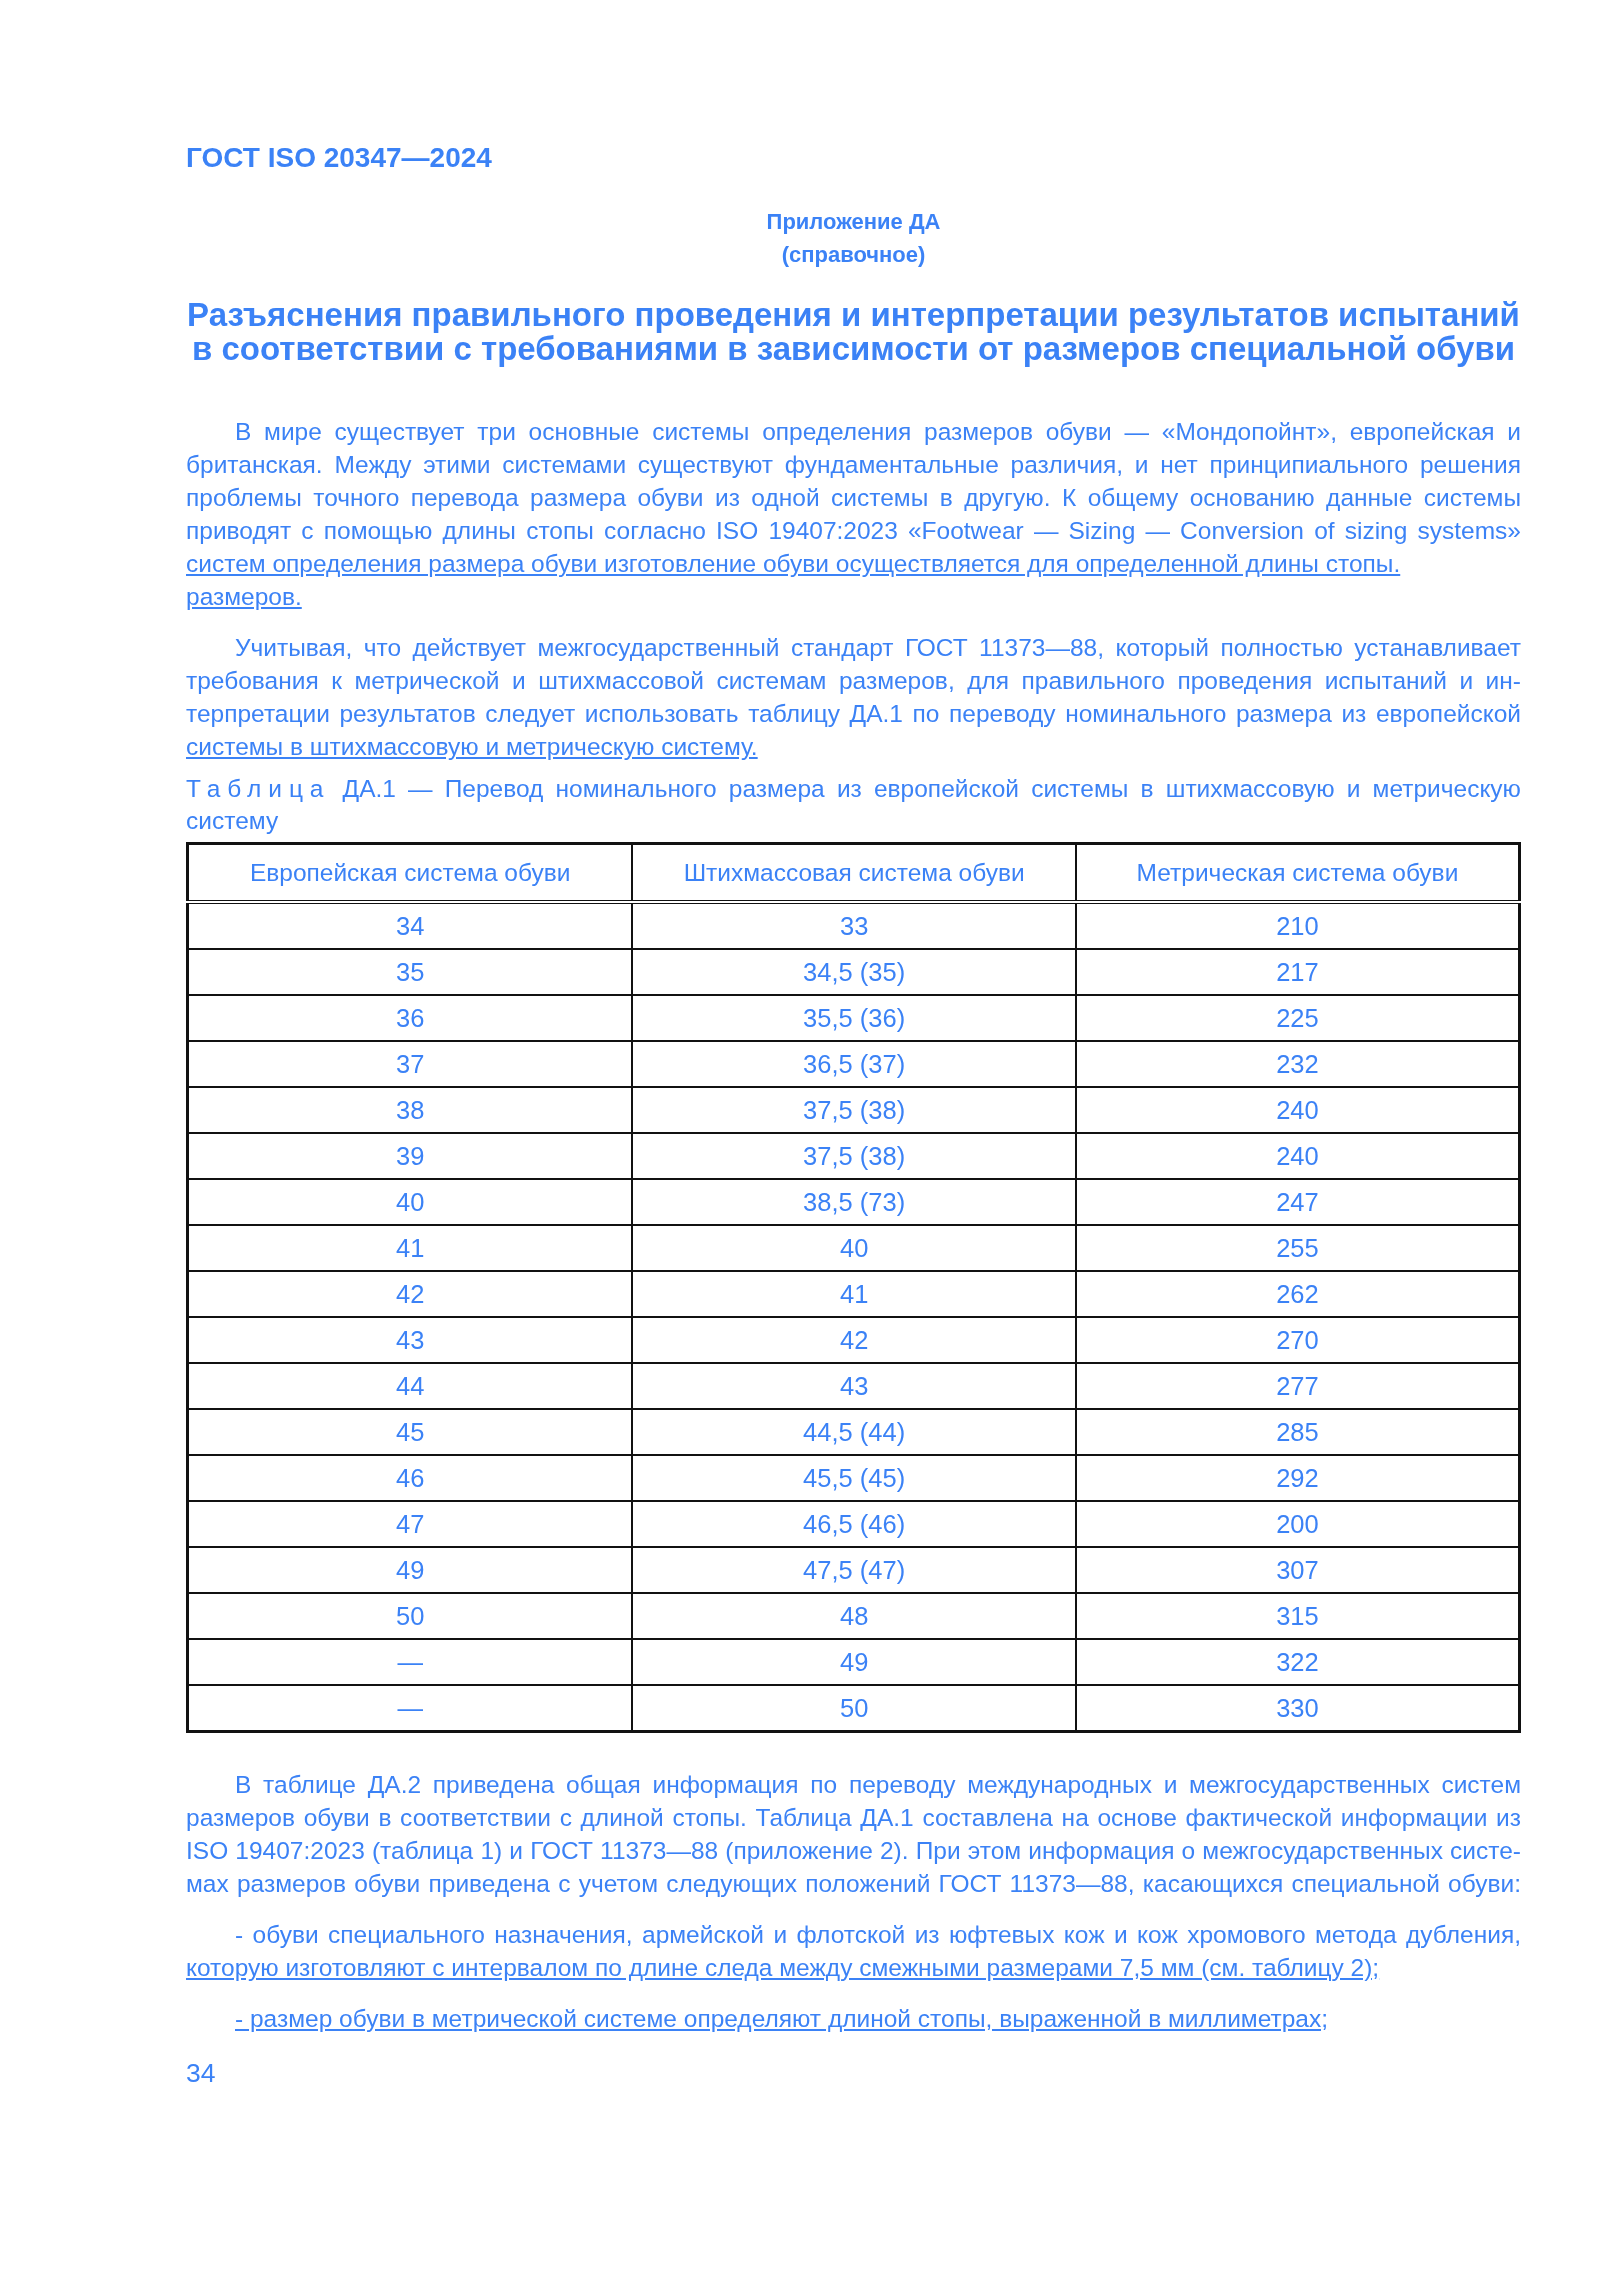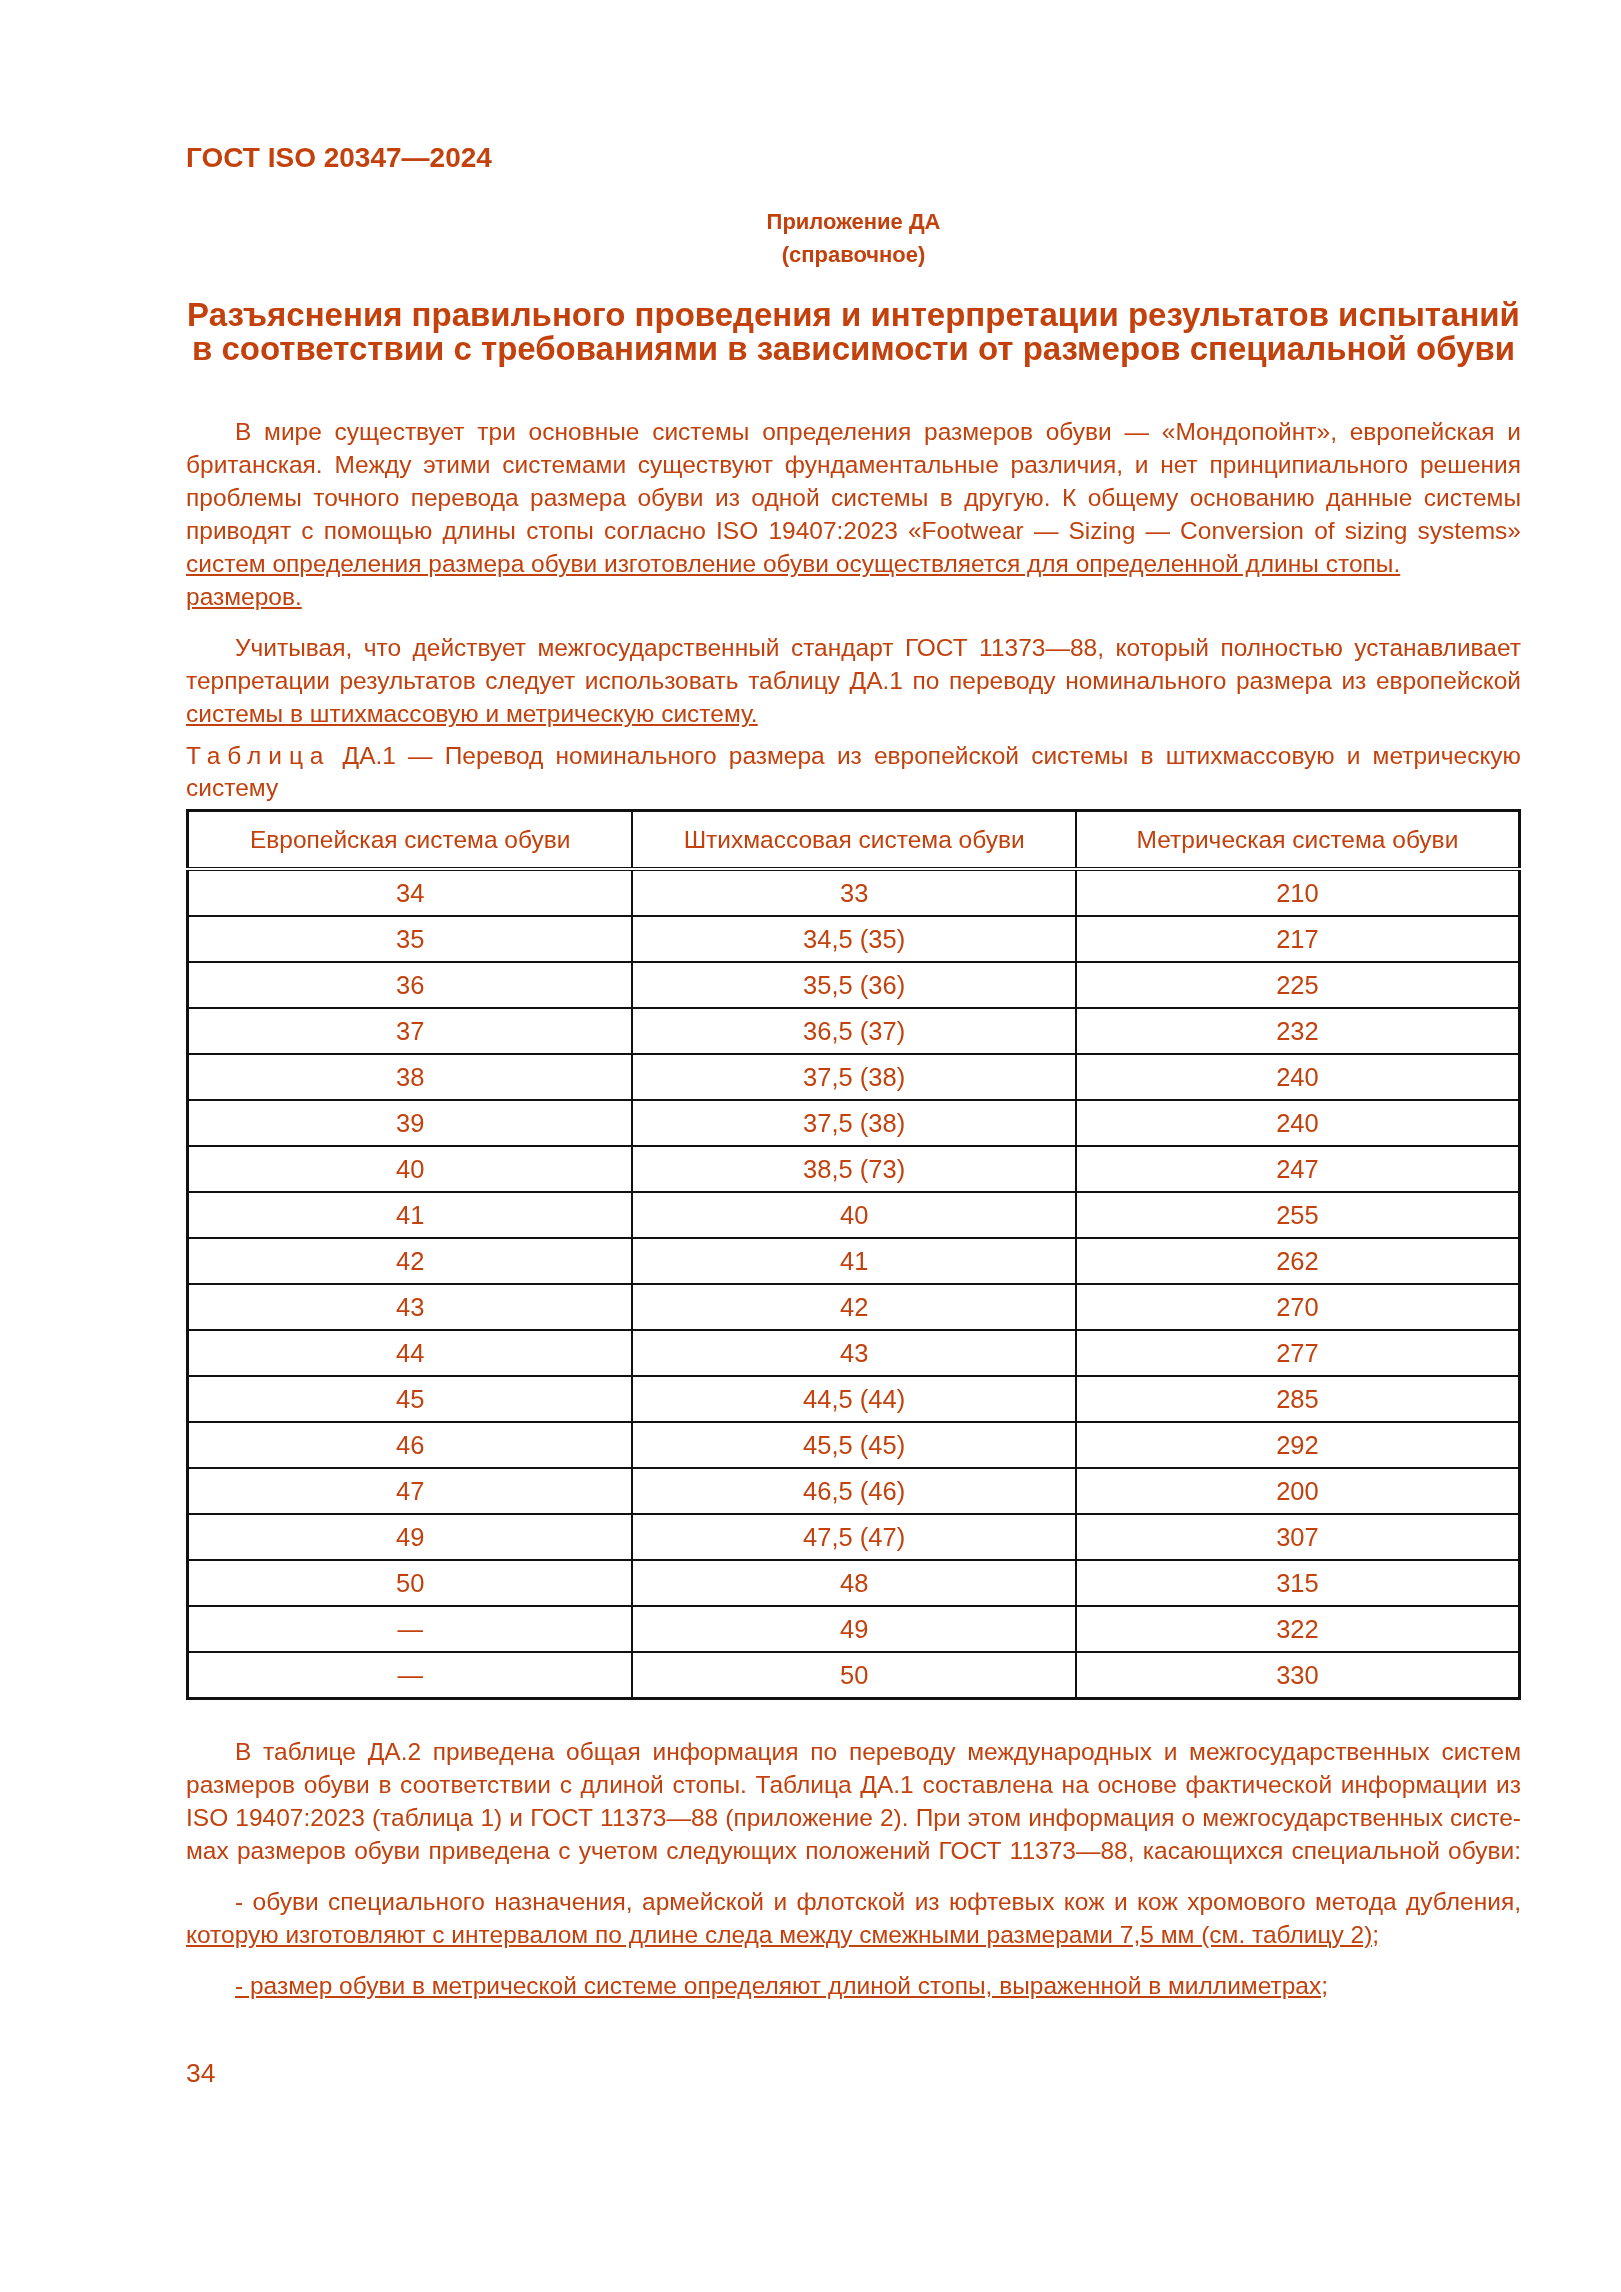--- a/index.html
+++ b/index.html
@@ -2,21 +2,21 @@
 <html><head>
 <meta charset="utf-8">
 <style>
   html, body { margin: 0; padding: 0; background: #ffffff; }
   .page {
     position: relative;
     width: 1621px;
     height: 2293px;
     background: #ffffff;
     font-family: "Liberation Sans", sans-serif;
-    color: #c2410c;
+    color: #3b82f6;
     box-sizing: border-box;
     padding: 142px 100px 0 186px;
     overflow: hidden;
   }
   .doc-code {
     font-weight: bold;
     font-size: 28px;
     line-height: 32px;
   }
   .appendix-block {
@@ -108,20 +108,21 @@
       <div class="line">британская. Между этими системами существуют фундаментальные различия, и нет принципиального решения</div>
       <div class="line">проблемы точного перевода размера обуви из одной системы в другую. К общему основанию данные системы</div>
       <div class="line">приводят с помощью длины стопы согласно ISO 19407:2023 «Footwear — Sizing — Conversion of sizing systems»</div>
       <div class="line last">систем определения размера обуви изготовление обуви осуществляется для определенной длины стопы.</div>
     </div>
   <div class="body-text para">
       <div class="line last">размеров.</div>
     </div>
   <div class="body-text para">
       <div class="line indent">Учитывая, что действует межгосударственный стандарт ГОСТ 11373—88, который полностью устанавливает</div>
+      <div class="line">требования к метрической и штихмассовой системам размеров, для правильного проведения испытаний и ин-</div>
       <div class="line">терпретации результатов следует использовать таблицу ДА.1 по переводу номинального размера из европейской</div>
       <div class="line last">системы в штихмассовую и метрическую систему.</div>
     </div>
 
   <div class="caption"><span class="caption-word">Таблица</span> <span>ДА.1 — Перевод номинального размера из европейской системы в штихмассовую и метрическую систему</span></div>
 
   <table class="size-table">
     <colgroup>
         <col style="width:33.4%">
         <col style="width:33.3%">

